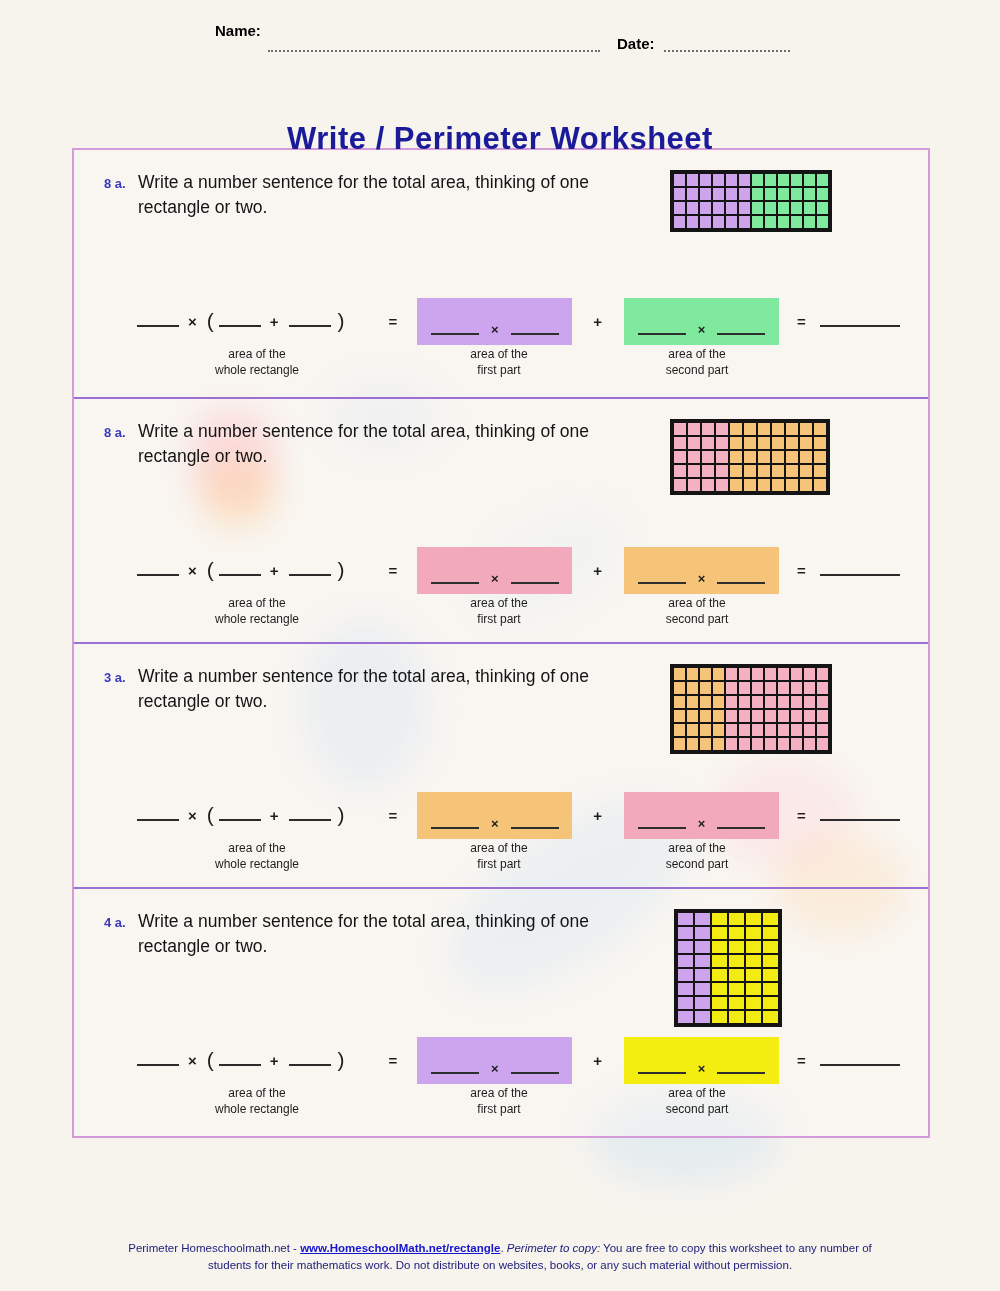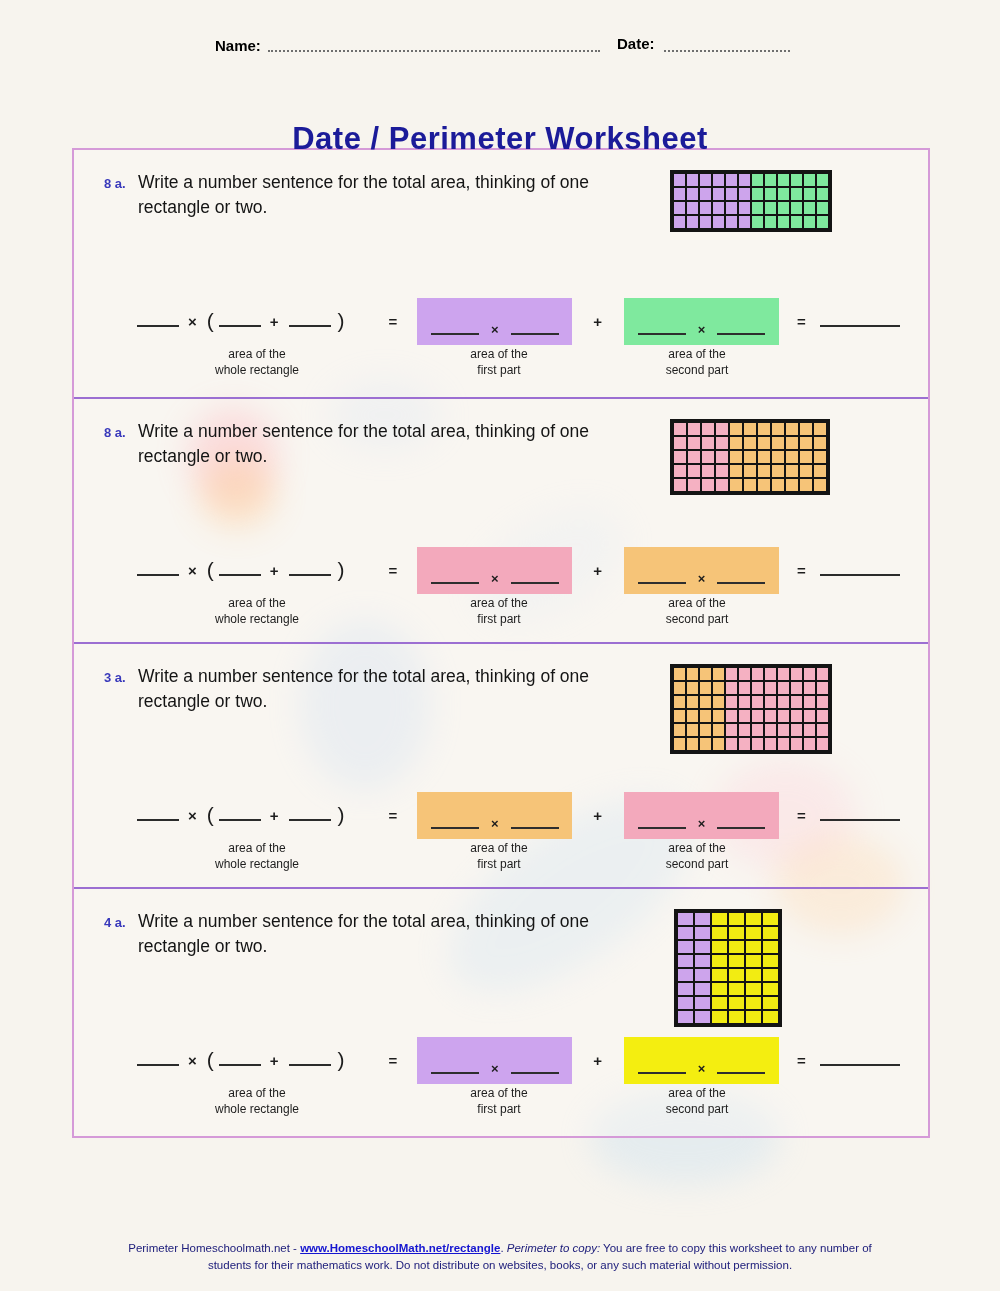--- a/index.html
+++ b/index.html
@@ -17,21 +17,21 @@
   .b3 { left:300px; top:620px; width:130px; height:170px; background:#aecdf2; opacity:.28; }
   .b4 { left:430px; top:830px; width:280px; height:130px; background:#b4d6ee; opacity:.30; transform:rotate(-35deg); }
   .b5 { left:715px; top:760px; width:140px; height:110px; background:#ffb6c6; opacity:.30; }
   .b6 { left:775px; top:835px; width:130px; height:100px; background:#ffc585; opacity:.32; }
   .b7 { left:590px; top:1090px; width:190px; height:95px; background:#bcdaf0; opacity:.30; }
   .b8 { left:330px; top:380px; width:110px; height:70px;  background:#c4d8f4; opacity:.25; }
   .b9 { left:470px; top:520px; width:160px; height:90px;  background:#cfe0f5; opacity:.22; transform:rotate(-30deg); }
 
   
   .hdr-label { position:absolute; font-size:15px; font-weight:bold; color:#000; z-index:2; }
-  #name-label { left:215px; top:37px; }
+  #name-label { left:215px; top:22px; }
   #date-label { left:617px; top:35px; }
   .hdr-line { position:absolute; border-bottom:2px dotted #6e6e6e; z-index:2; }
   #name-line { left:268px; top:36px; width:332px; height:16px; }
   #date-line { left:664px; top:36px; width:126px; height:16px; }
 
   #page-title {
     position:absolute; left:0; top:100px; width:100%; text-align:center;
     font-size:31px; font-weight:bold; color:#1b1b99; letter-spacing:.5px; z-index:2;
   }
 
@@ -103,21 +103,21 @@
 <div class="blob b6"></div>
 <div class="blob b7"></div>
 <div class="blob b8"></div>
 <div class="blob b9"></div>
 
 <span class="hdr-label" id="name-label">Name:</span>
 <span class="hdr-line" id="name-line"></span>
 <span class="hdr-label" id="date-label">Date:</span>
 <span class="hdr-line" id="date-line"></span>
 
-<h1 id="page-title">Date / Perimeter Worksheet</h1>
+<h1 id="page-title">Write / Perimeter Worksheet</h1>
 
 <div id="sheet">
 
   <section class="problem" id="p1">
     <span class="pnum">8 a.</span>
     <p class="prompt">Write a number sentence for the total area, thinking of one rectangle or two.</p>
     <div class="grid" style="display: grid; grid-template-columns: repeat(12, 11px); grid-auto-rows: 12px;">
         <div class="cell" style="background: rgb(205, 164, 236);"></div>
         <div class="cell" style="background: rgb(205, 164, 236);"></div>
         <div class="cell" style="background: rgb(205, 164, 236);"></div>

